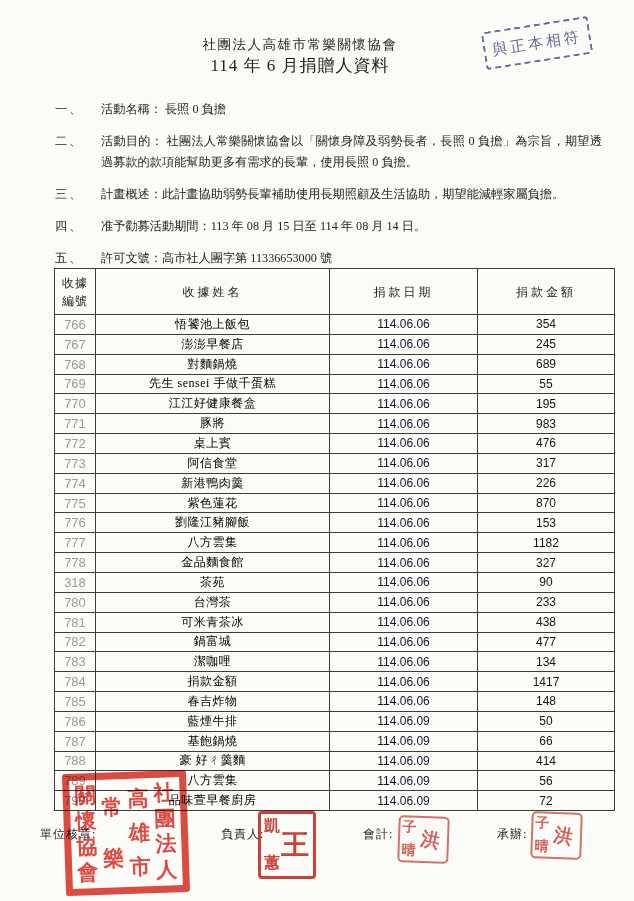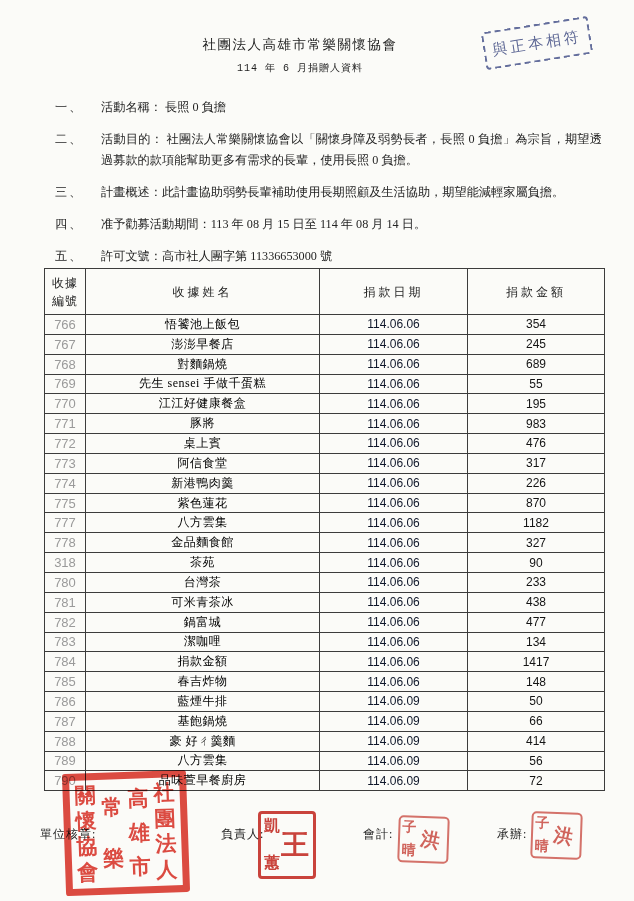--- a/index.html
+++ b/index.html
@@ -11,21 +11,21 @@
     position:relative;
     width:634px; height:901px;
     background:#fbfbf8;
     overflow:hidden;
     color:#222;
   }
 
   
   .doc-header { padding-top:36px; text-align:center; padding-right:34px; }
   .doc-title   { font-size:13.5px; letter-spacing:1.5px; color:#1e1e1e; }
-  .doc-subtitle{ font-size:10px; margin-top:7px; letter-spacing:1px; color:#1e1e1e;font-family:Liberation Mono, monospace; }
+  .doc-subtitle{ font-size:17px; letter-spacing:1px; color:#1e1e1e; }
 
   
   .copy-stamp {
     position:absolute; left:483px; top:24px;
     width:104px; height:34px;
     border:2px dashed #4a568c;
     border-radius:4px;
     color:#414d83;
     transform:rotate(-9deg);
     display:flex; align-items:center; justify-content:center;
@@ -34,21 +34,21 @@
   }
 
   
   .items { margin-top:22px; padding-left:55px; padding-right:32px; }
   .item { display:flex; margin-bottom:11px; font-size:12.2px; line-height:21px; color:#242424; }
   .item-num { width:46px; flex-shrink:0; letter-spacing:2px; }
   .item-text { flex:1; text-align:justify; }
 
   
   .donor-table {
-    position:absolute; left:44px; top:268px;
+    position:absolute; left:54px; top:268px;
     border-collapse:collapse; table-layout:fixed;
     width:560px;
     background:transparent;
   }
   .donor-table th, .donor-table td {
     border:1px solid #3c3c3c;
     text-align:center; vertical-align:middle;
     padding:0; overflow:hidden; white-space:nowrap;
   }
   .donor-table thead th {
@@ -217,20 +217,26 @@
           <td class="cell-no">774</td>
           <td class="cell-name">新港鴨肉羹</td>
           <td class="cell-date">114.06.06</td>
           <td class="cell-amt">226</td>
         </tr>
         <tr>
           <td class="cell-no">775</td>
           <td class="cell-name">紫色蓮花</td>
           <td class="cell-date">114.06.06</td>
           <td class="cell-amt">870</td>
+        </tr>
+        <tr>
+          <td class="cell-no">776</td>
+          <td class="cell-name">劉隆江豬腳飯</td>
+          <td class="cell-date">114.06.06</td>
+          <td class="cell-amt">153</td>
         </tr>
         <tr>
           <td class="cell-no">777</td>
           <td class="cell-name">八方雲集</td>
           <td class="cell-date">114.06.06</td>
           <td class="cell-amt">1182</td>
         </tr>
         <tr>
           <td class="cell-no">778</td>
           <td class="cell-name">金品麵食館</td>

